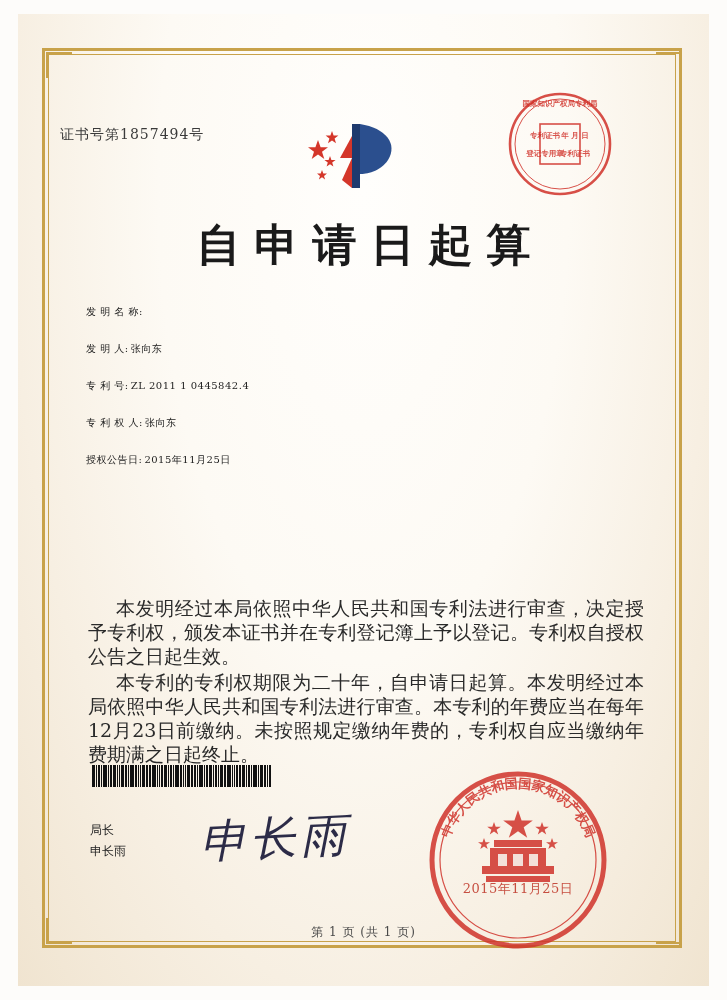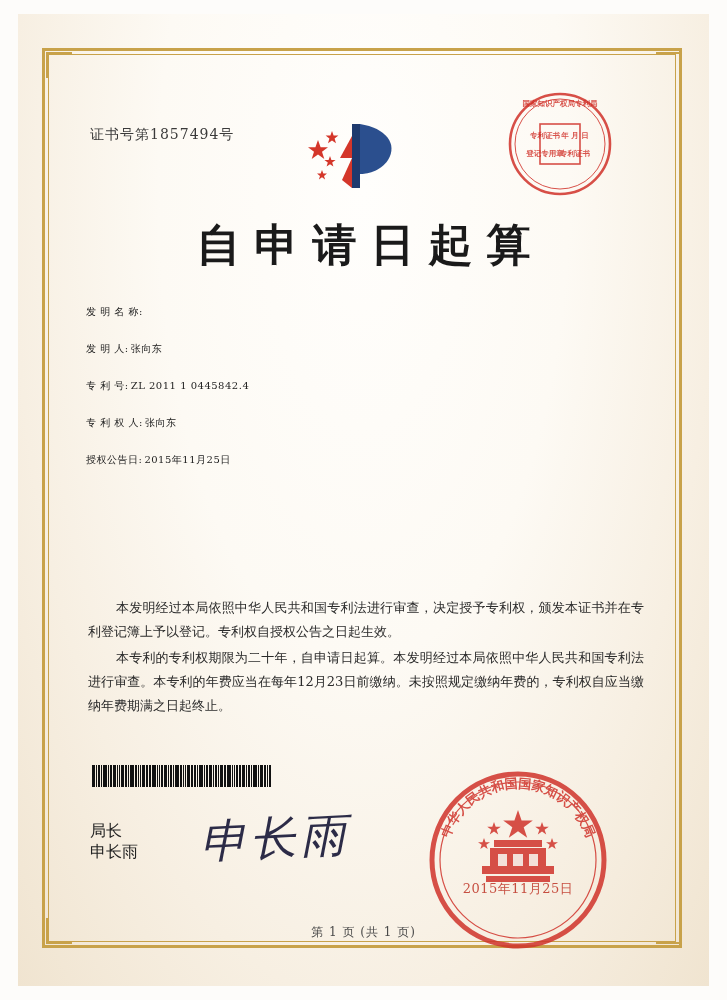--- a/index.html
+++ b/index.html
@@ -59,21 +59,21 @@
     box-sizing: border-box;
   }
   .fc-tl { left: 46px;  top: 52px;  border-right: none; border-bottom: none; }
   .fc-tr { left: 656px; top: 52px;  border-left: none;  border-bottom: none; }
   .fc-bl { left: 46px;  top: 918px; border-right: none; border-top: none; }
   .fc-br { left: 656px; top: 918px; border-left: none;  border-top: none; }
 
   
   .cert-no {
     position: absolute;
-    left: 90px;
+    left: 60px;
     top: 126px;
     font-size: 14px;
     color: #3a3a3a;
     letter-spacing: 1px;
     font-family: "DejaVu Serif", "Liberation Serif", serif;
   }
 
   
   .logo {
     position: absolute;
@@ -131,21 +131,21 @@
     margin-left: 2px;
     letter-spacing: 0.5px;
   }
 
   
   .body-text {
     position: absolute;
     left: 88px;
     top: 596px;
     width: 556px;
-    font-size: 13px;
+    font-size: 19px;
     line-height: 24px;
     color: #2a2a2a;
     font-family: "DejaVu Serif", "Liberation Serif", serif;
     text-align: justify;
   }
   .body-text p {
     margin: 0 0 2px 0;
     text-indent: 28px;
   }
 
@@ -163,21 +163,21 @@
     height: 22px;
     margin-right: 1px;
     vertical-align: top;
   }
 
   
   .sig-block {
     position: absolute;
     left: 90px;
     top: 820px;
-    font-size: 16px;
+    font-size: 12px;
     color: #222;
     font-family: "DejaVu Serif", "Liberation Serif", serif;
     line-height: 21px;
   }
   .handwriting {
     position: absolute;
     left: 200px;
     top: 808px;
     font-size: 46px;
     color: #1b1b3a;

